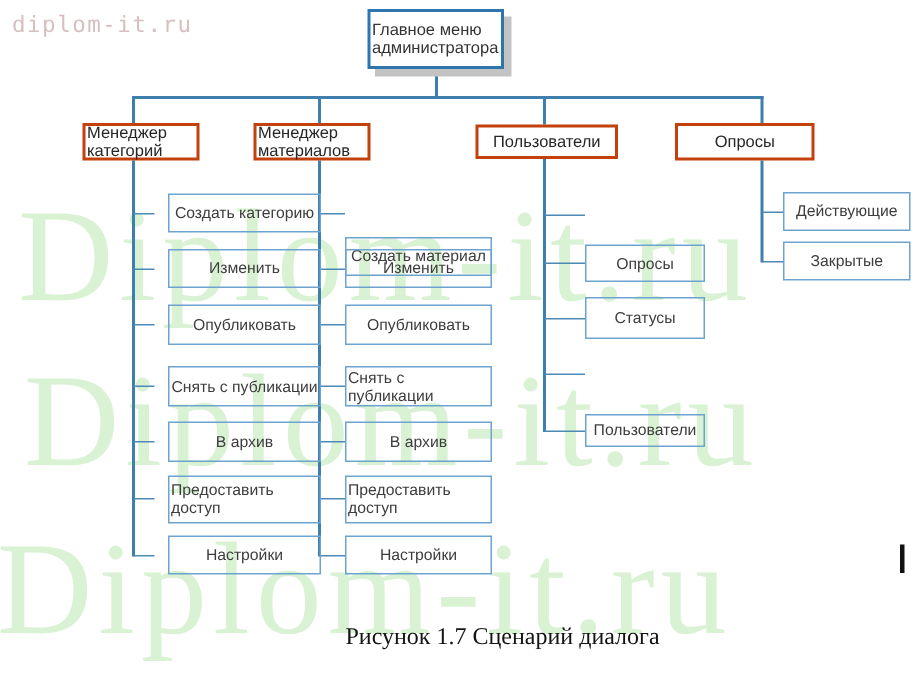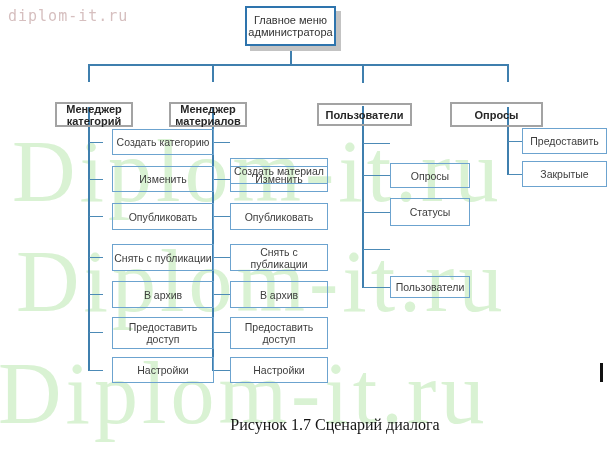--- a/index.html
+++ b/index.html
@@ -11,23 +11,23 @@
   .wm-row{position:absolute;font-family:"Liberation Serif",serif;font-size:88px;line-height:1;
           letter-spacing:4px;color:#d9f2d3;z-index:0;white-space:nowrap;}
   #wm1{left:12px;top:128px;}
   #wm2{left:16px;top:238px;}
   #wm3{left:-2px;top:350px;}
   
   .ln{position:absolute;background:#3f7fae;z-index:1;}
   .v{width:2px;} .h{height:2px;} .stub{height:1px;background:#4c8ab6;}
   
   .node{position:absolute;border:1px solid #6ca3cf;background:transparent;z-index:2;
-        display:flex;align-items:center;justify-content:center;text-align:center;
+        display:flex;align-items:center;justify-content:center;text-align:left;
         font-size:10.5px;line-height:12px;color:#3d3d3d;padding:0 1px;box-sizing:border-box;}
-  .lvl2{border:2px solid #a3a3a3;font-weight:bold;color:#262626;font-size:11px;margin-top:20px;}
+  .lvl2{border:2px solid #c2410c;font-weight:normal;color:#262626;font-size:11px;}
   .root-box{border:2px solid #2e74ad;background:#ffffff;box-shadow:5px 5px 0 #c3c3c3;
             font-size:11px;color:#333;}
   
   #nRoot{left:245px;top:6px;width:91px;height:40px;}
   #nB0{left:55px;top:82px;width:78px;height:25px;}
   #nB1{left:169px;top:82px;width:78px;height:25px;}
   #nB2{left:317px;top:83px;width:95px;height:23px;}
   #nB3{left:450px;top:82px;width:93px;height:25px;}
   
   .c1{left:112px;width:102px;}
@@ -118,20 +118,20 @@
   <div class="node c2" id="n22">Опубликовать</div>
   <div class="node c2" id="n23">Снять с публикации</div>
   <div class="node c2" id="n24">В архив</div>
   <div class="node c2" id="n25">Предоставить доступ</div>
   <div class="node c2" id="n26">Настройки</div>
 
   <div class="node c3" id="n31">Опросы</div>
   <div class="node c3" id="n32">Статусы</div>
   <div class="node c3" id="n34">Пользователи</div>
 
-  <div class="node c4" id="n40">Предоставить</div>
+  <div class="node c4" id="n40">Действующие</div>
   <div class="node c4" id="n41">Закрытые</div>
 
   <div class="caption">Рисунок 1.7 Сценарий диалога</div>
 
   <div class="excl"></div>
 
 </div>
 
 </body></html>

